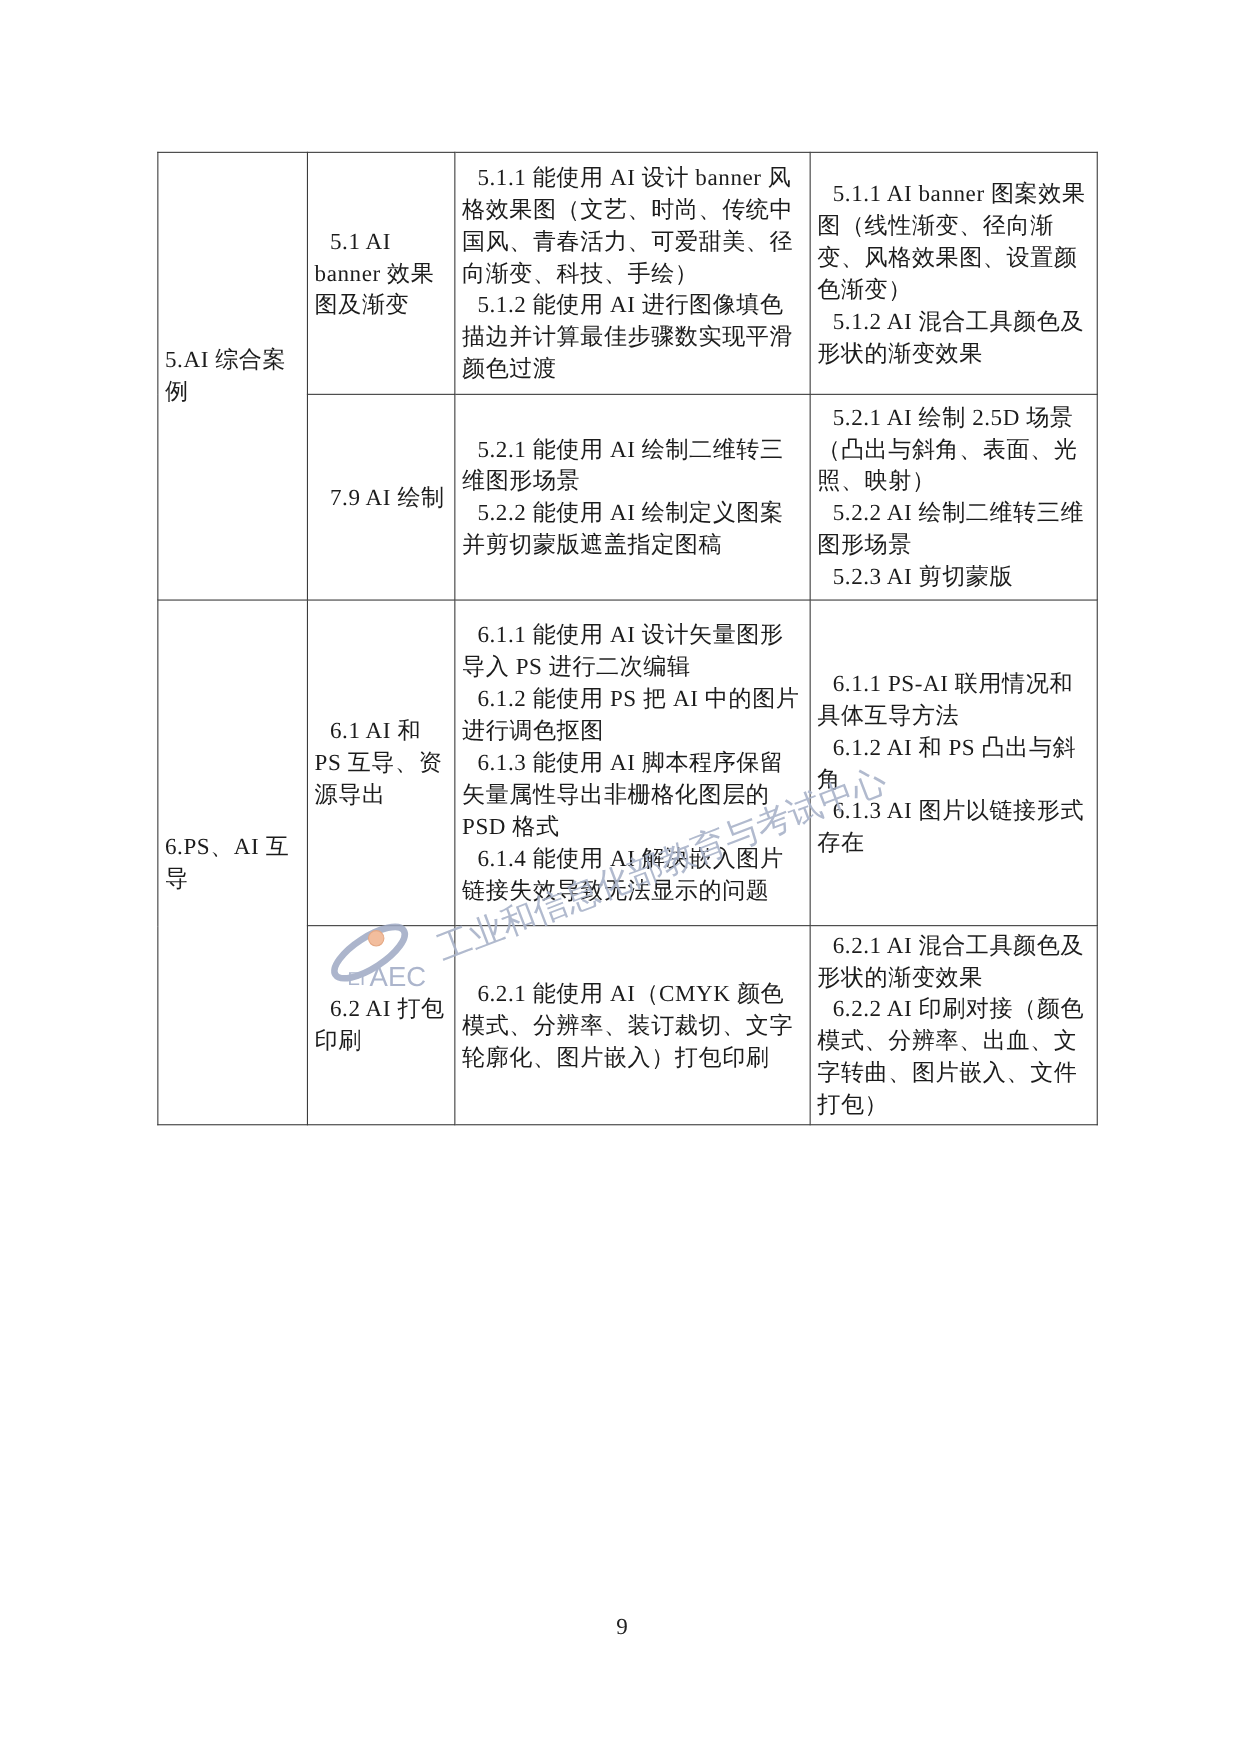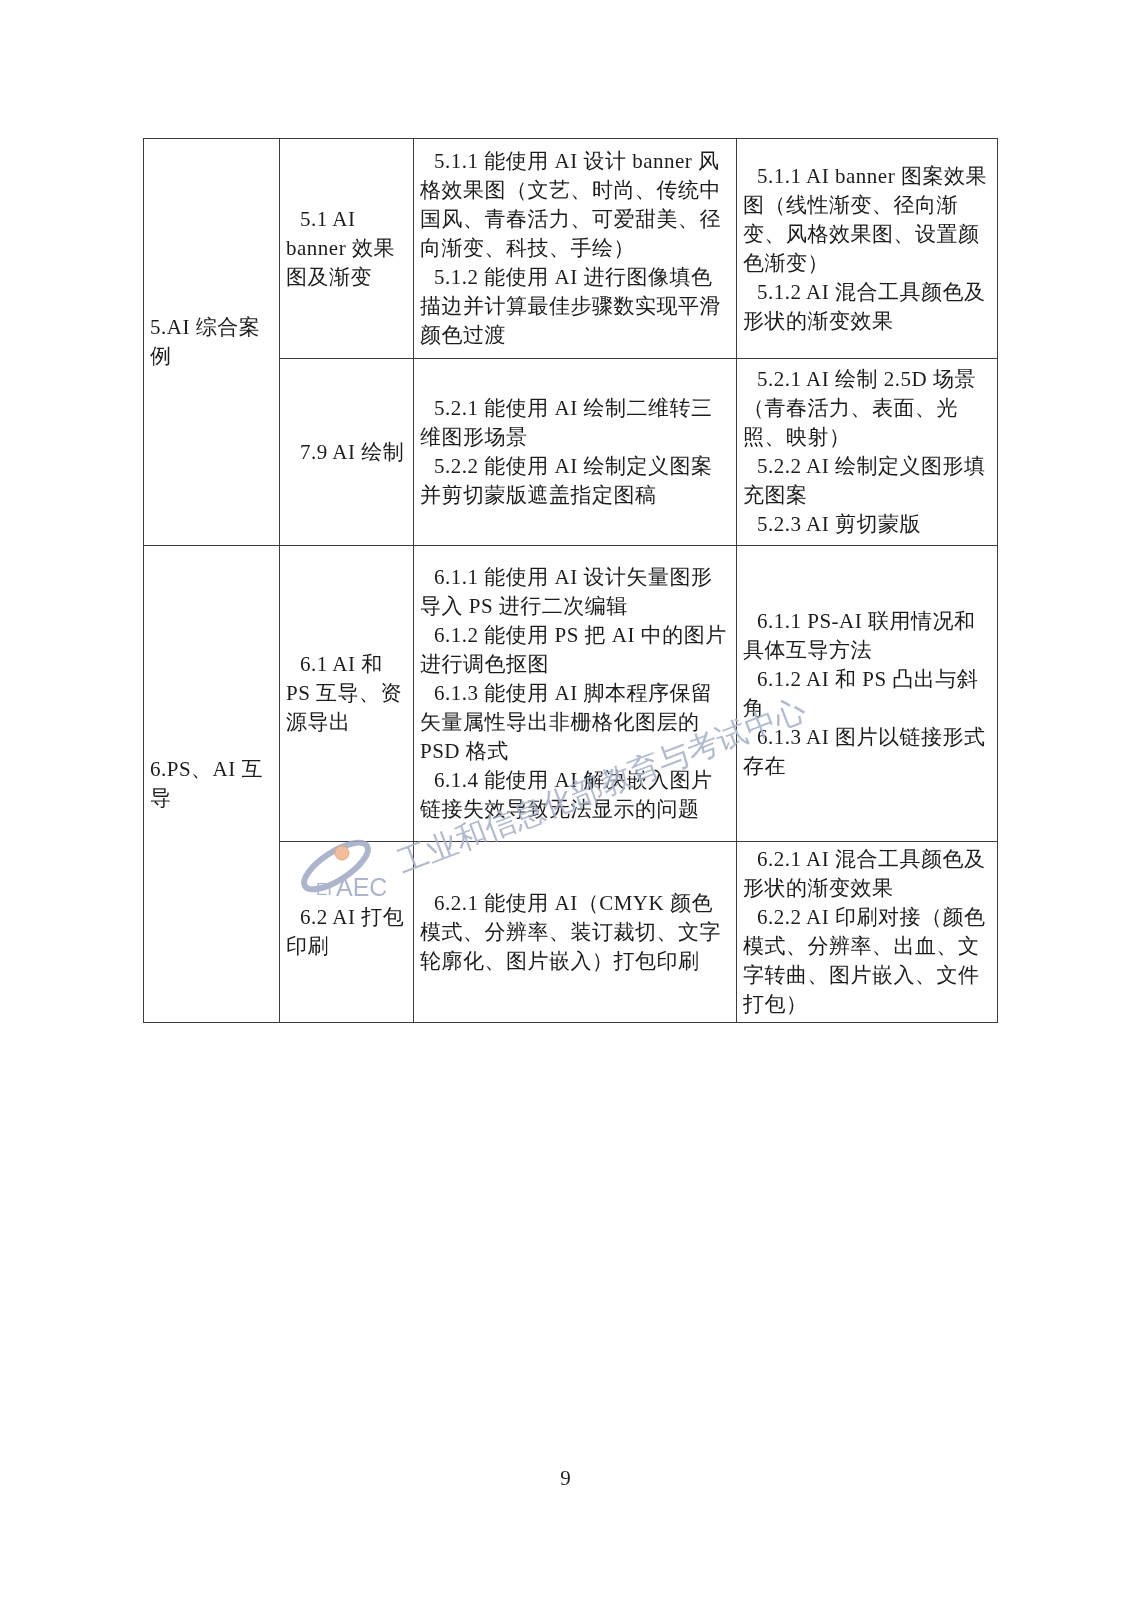--- a/index.html
+++ b/index.html
@@ -74,22 +74,22 @@
       </tr>
       <tr class="r2">
         <td>
           <p class="item">7.9 AI 绘制</p>
         </td>
         <td>
           <p class="item">5.2.1 能使用 AI 绘制二维转三维图形场景</p>
           <p class="item">5.2.2 能使用 AI 绘制定义图案并剪切蒙版遮盖指定图稿</p>
         </td>
         <td>
-          <p class="item">5.2.1 AI 绘制 2.5D 场景（青春活力、表面、光照、映射）</p>
-          <p class="item">5.2.2 AI 绘制定义图形填充图案</p>
+          <p class="item">5.2.1 AI 绘制 2.5D 场景（凸出与斜角、表面、光照、映射）</p>
+          <p class="item">5.2.2 AI 绘制二维转三维图形场景</p>
           <p class="item">5.2.3 AI 剪切蒙版</p>
         </td>
       </tr>
       <tr class="r3">
         <td class="cat" rowspan="2">
           <p>6.PS、AI 互导</p>
         </td>
         <td>
           <p class="item">6.1 AI 和 PS 互导、资源导出</p>
         </td>

